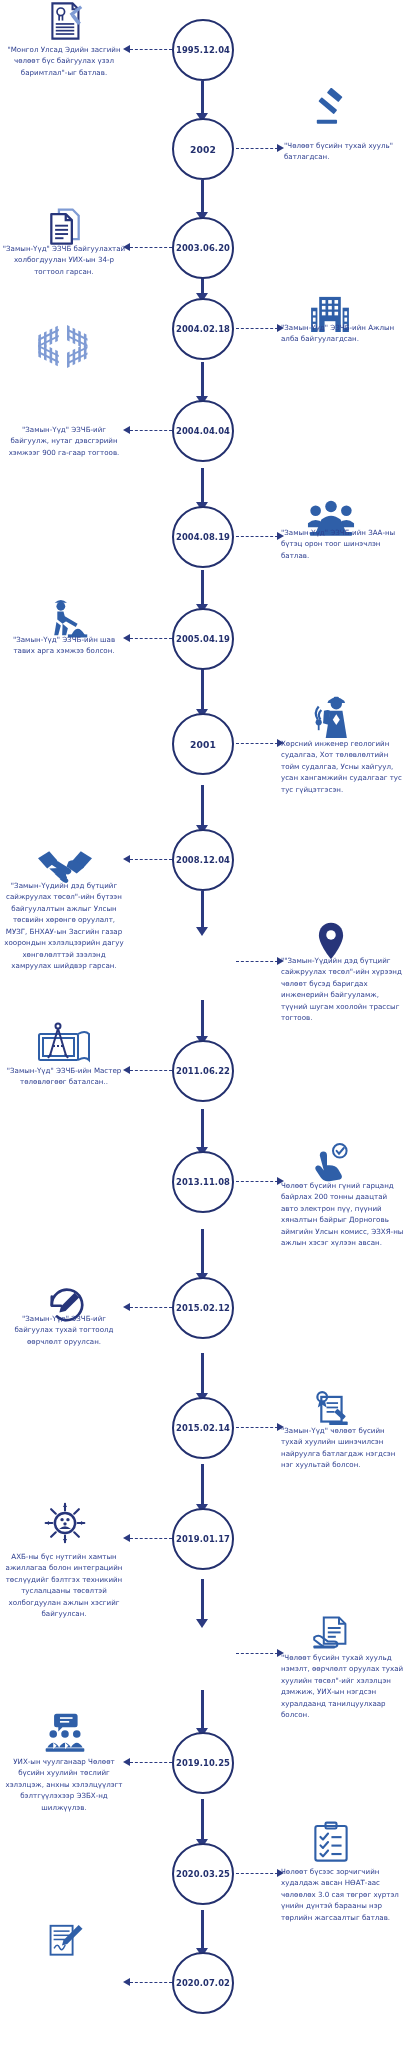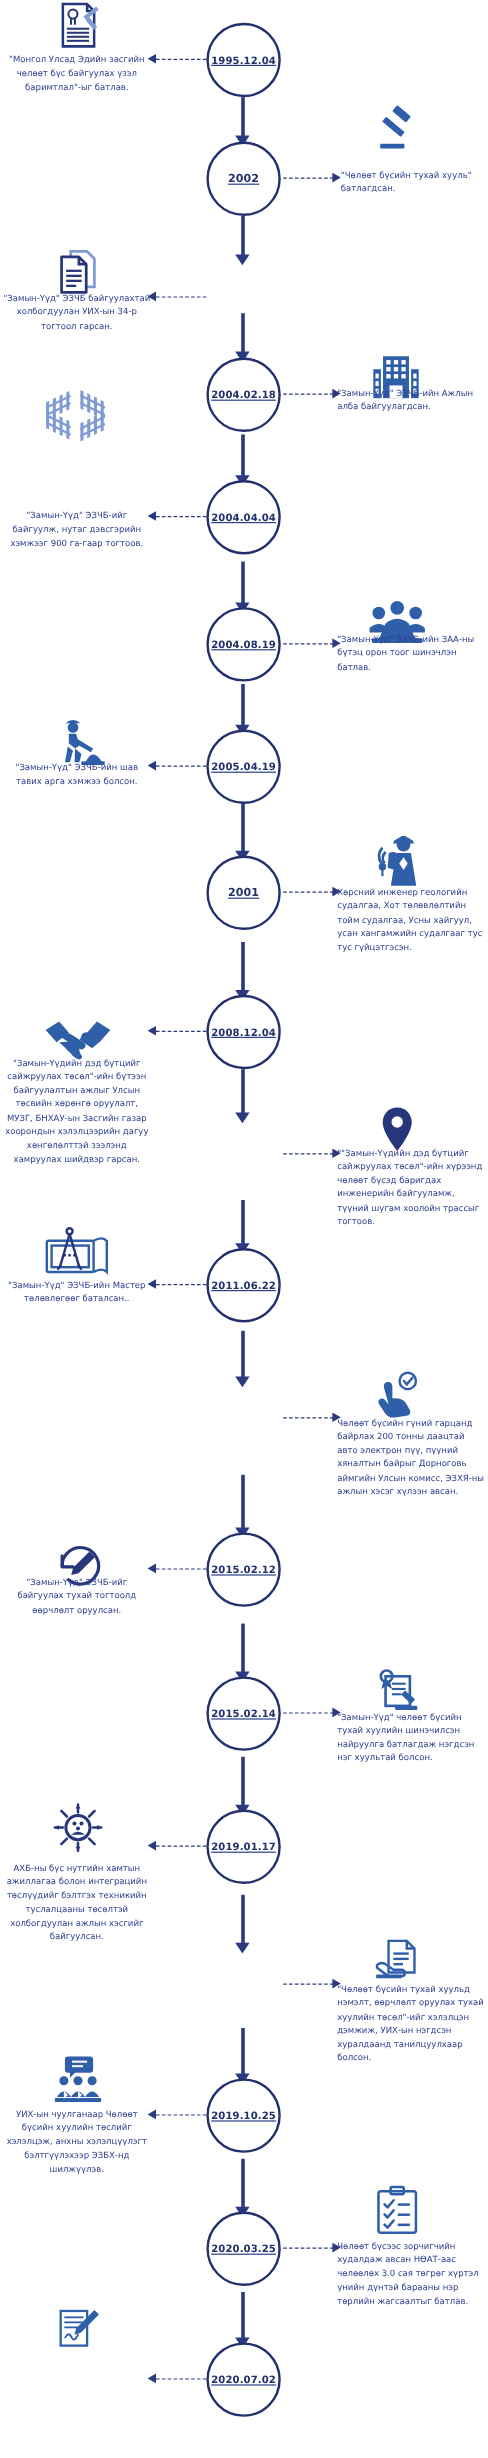--- a/index.html
+++ b/index.html
@@ -44,21 +44,20 @@
     width: 62px;
     height: 62px;
     border-radius: 50%;
     border: 2.3px solid #23306e;
     background: #ffffff;
     box-sizing: border-box;
     display: flex;
     align-items: center;
     justify-content: center;
     z-index: 4;
-    text-decoration: underline;
   }
   .node-label {
     font-size: 8.4px;
     font-weight: bold;
     color: #23306e;
     letter-spacing: 0.1px;
     white-space: nowrap;
   }
   .node.short .node-label { font-size: 9.2px; }
 
@@ -189,20 +188,23 @@
     <svg width="44" height="38" viewBox="0 0 100 86" aria-hidden="true">
       <g class="acc-mid">
         <rect x="44" y="8" width="34" height="15" rx="2" transform="rotate(40 61 15)"></rect>
         <rect x="22" y="34" width="46" height="12" rx="2" transform="rotate(40 45 40)"></rect>
         <rect x="20" y="72" width="46" height="9" rx="2"></rect>
       </g>
     </svg>
   </div>
   <div class="caption right-side" style="top:140px; left:284px; width:118px;">"Чөлөөт бүсийн тухай хууль" батлагдсан.</div>
 
+  <div class="node" style="top:217px; left:172px;">
+    <span class="node-label">2003.06.20</span>
+  </div>
   <div class="dash" style="top:247px; left:130px; width:42px;"></div>
   <div class="arrowhead left" style="top:243px; left:123px;"></div>
   <div class="icon-wrap" style="top:205px; left:34px; width:62px; height:42px;">
     <svg width="38" height="40" viewBox="0 0 100 100" aria-hidden="true">
       <g class="acc-light">
         <path d="M34 4 h36 l16 16 v62 h-52 z" fill="none" stroke="#7f9bd4" stroke-width="6"></path>
       </g>
       <g>
         <path d="M14 16 h38 l16 16 v62 h-54 z" fill="#ffffff" stroke="#27357a" stroke-width="6" stroke-linejoin="round"></path>
         <path d="M52 16 v16 h16" fill="none" stroke="#27357a" stroke-width="6"></path>
@@ -410,20 +412,23 @@
         <circle cx="44" cy="8" r="5"></circle>
         <path d="M44 13 l-16 54"></path>
         <path d="M44 13 l16 54"></path>
         <path d="M34 48 h20" stroke-dasharray="4 4"></path>
       </g>
       <path d="M30 64 l-6 8 M58 64 l6 8" stroke="#27357a" stroke-width="4" fill="none"></path>
     </svg>
   </div>
   <div class="caption left-side" style="top:1065px; left:2px; width:124px;">"Замын-Үүд" ЭЗЧБ-ийн Мастер төлөвлөгөөг баталсан..</div>
 
+  <div class="node" style="top:1151px; left:172px;">
+    <span class="node-label">2013.11.08</span>
+  </div>
   <div class="dash" style="top:1181px; left:236px; width:42px;"></div>
   <div class="arrowhead right" style="top:1177px; left:277px;"></div>
   <div class="icon-wrap" style="top:1140px; left:300px; width:62px; height:42px;">
     <svg width="40" height="40" viewBox="0 0 100 100" aria-hidden="true">
       <g fill="none" stroke="#2f5fa8" stroke-width="5">
         <circle cx="72" cy="22" r="17"></circle>
       </g>
       <path d="M64 22 l6 7 12 -14" fill="none" stroke="#2f5fa8" stroke-width="5" stroke-linecap="round"></path>
       <g class="acc-mid">
         <path d="M22 34 q0 -10 9 -10 9 0 9 10 v24 h6 q16 0 22 10 l8 14 q4 8 -4 12 l-26 4 q-14 2 -22 -10 l-12 -18 q-4 -8 4 -11 6 -2 10 4 l6 8 z"></path>

